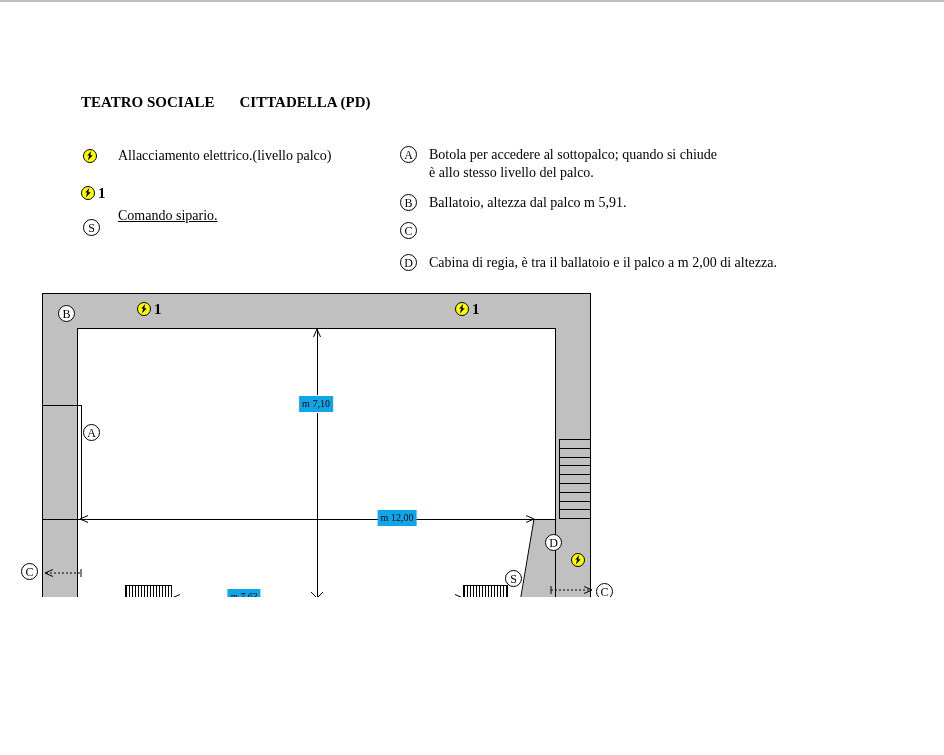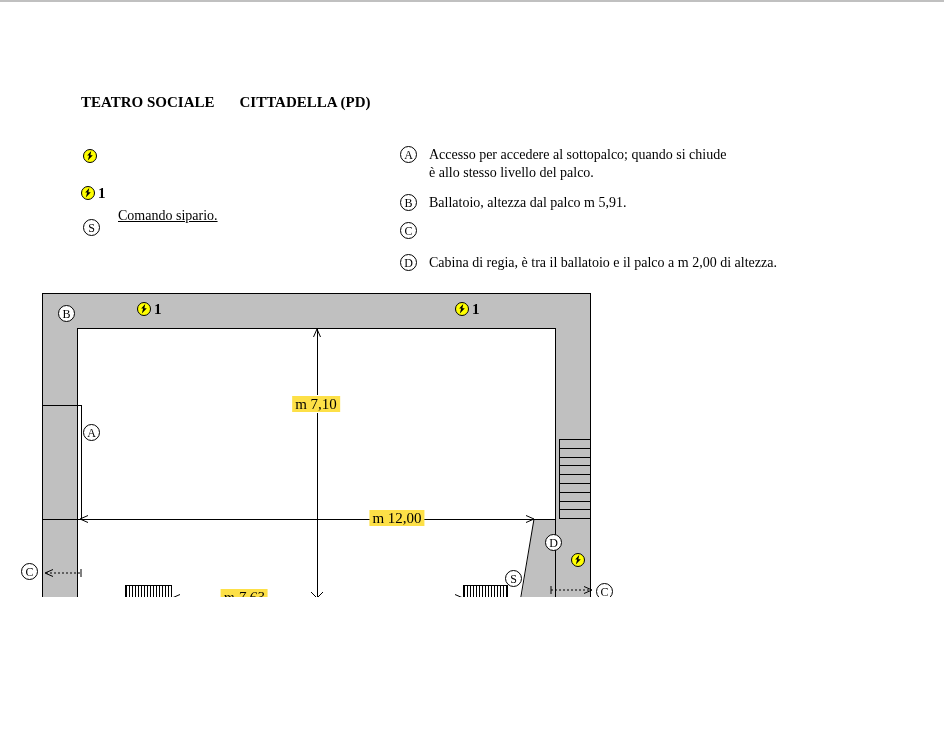--- a/index.html
+++ b/index.html
@@ -12,55 +12,56 @@
         width:17px;height:17px;border:1px solid #000;border-radius:50%;background:#fff;
         font-size:12px;line-height:1;font-family:"Liberation Serif",serif;}
   .mark.abs{position:absolute;}
   .bolt{box-sizing:border-box;display:inline-flex;align-items:center;justify-content:center;
         width:14px;height:14px;border:1px solid #000;border-radius:50%;background:#ffff00;}
   .bolt.abs{position:absolute;}
   .bolt svg{display:block;}
   .badge{font-size:15px;font-weight:bold;line-height:14px;}
   .iconrow{position:absolute;display:flex;align-items:center;}
   .iconrow .badge{margin-left:3px;}
-  .dim{position:absolute;transform:translate(-50%,-50%);font-size:15px;background:#fde047;
+  .dim{position:absolute;transform:translate(-50%,-50%);font-size:10px;background:#0ea5e9;
        padding:0 3px;white-space:nowrap;line-height:16px;}
   .comb{position:absolute;box-sizing:border-box;border:1px solid #000;border-bottom:none;
         background:repeating-linear-gradient(90deg,#000 0 1px,transparent 1px 3px);}
   svg.plan{position:absolute;left:0;top:0;}
   .leg-text{position:absolute;white-space:nowrap;font-size:14px;}
 </style>
 </head>
 <body>
 
 <div id="screen">
   <div class="top-edge"></div>
 
   <div id="title"><span>TEATRO SOCIALE</span><span class="gap"></span><span>CITTADELLA (PD)</span></div>
 
   <span class="bolt abs" style="left:83px;top:149px;">
     <svg width="8" height="10" viewBox="0 0 8 10">
         <path d="M5.2,0 L1.2,4.6 L3.2,4.6 L1.8,9.6 L6.8,4.2 L4.4,4.2 Z" fill="#000"></path>
       </svg>
   </span>
+  <div class="leg-text" style="left:118px;top:148px;">Allacciamento elettrico.(livello palco)</div>
 
   <div class="iconrow" style="left:81px;top:186px;">
     <span class="bolt">
       <svg width="8" height="10" viewBox="0 0 8 10">
           <path d="M5.2,0 L1.2,4.6 L3.2,4.6 L1.8,9.6 L6.8,4.2 L4.4,4.2 Z" fill="#000"></path>
         </svg>
     </span>
     <span class="badge">1</span>
   </div>
 
   <span class="mark abs" style="left:83px;top:219px;">S</span>
   <div class="leg-text" style="left:118px;top:208px;text-decoration:underline;">Comando sipario.</div>
 
   <span class="mark abs" style="left:400px;top:146px;">A</span>
-  <div class="leg-text" style="left:429px;top:147px;">Accesso per accedere al sottopalco; quando si chiude</div>
+  <div class="leg-text" style="left:429px;top:147px;">Botola per accedere al sottopalco; quando si chiude</div>
   <div class="leg-text" style="left:429px;top:165px;">è allo stesso livello del palco.</div>
 
   <span class="mark abs" style="left:400px;top:194px;">B</span>
   <div class="leg-text" style="left:429px;top:195px;">Ballatoio, altezza dal palco m 5,91.</div>
 
   <span class="mark abs" style="left:400px;top:222px;">C</span>
 
   <span class="mark abs" style="left:400px;top:254px;">D</span>
   <div class="leg-text" style="left:429px;top:255px;">Cabina di regia, è tra il ballatoio e il palco a m 2,00 di altezza.</div>
 

